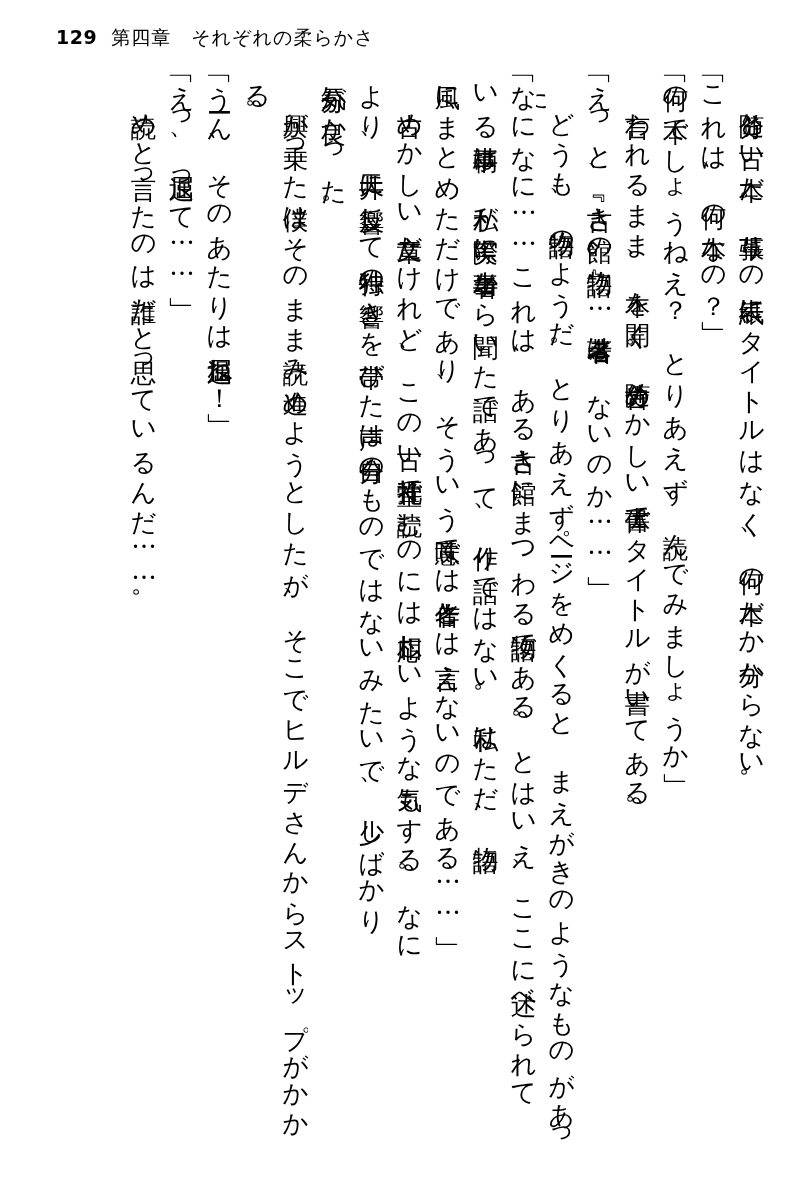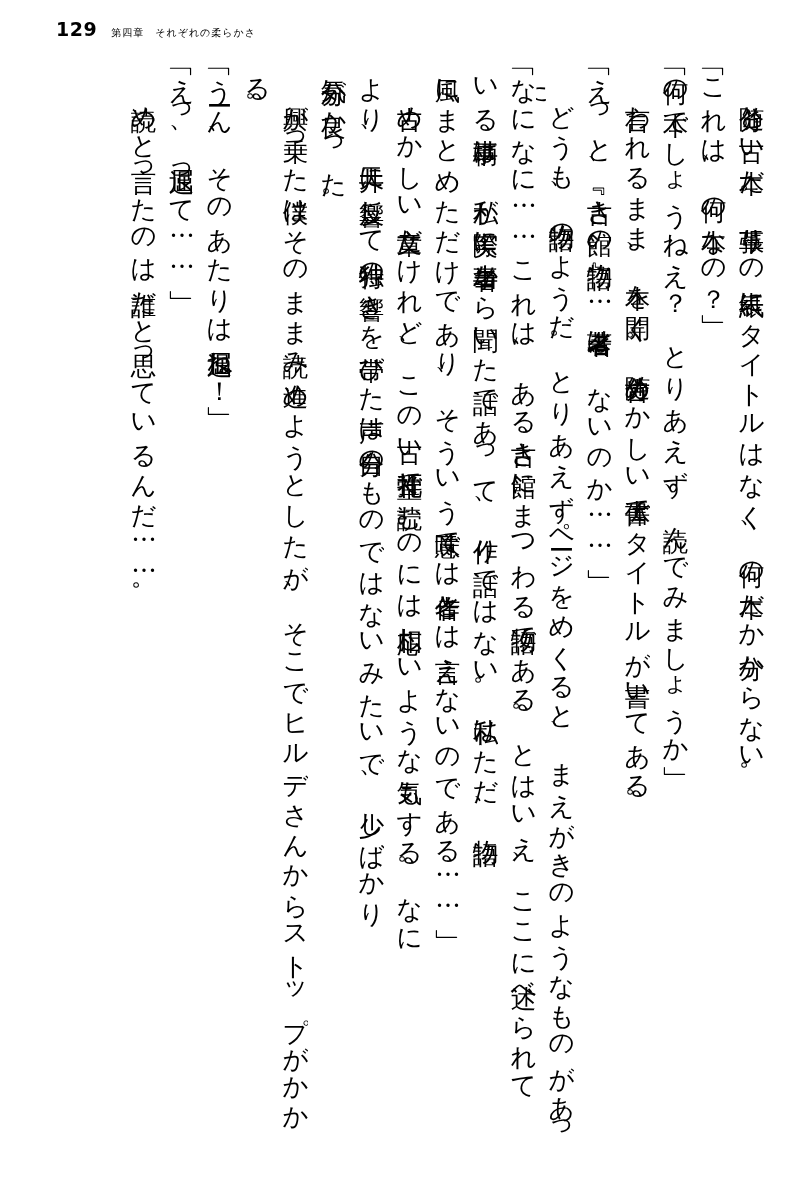--- a/index.html
+++ b/index.html
@@ -14,20 +14,21 @@
     color: #000000;
     overflow: hidden;
   }
 
   #page {
     position: relative;
     width: 800px;
     height: 981px;
     background: #ffffff;
     box-sizing: border-box;
+    margin-top: 7px;
   }
 
   
   #header {
     position: absolute;
     top: 18px;
     left: 56px;
     right: 56px;
     height: 30px;
     display: flex;
@@ -36,21 +37,21 @@
     border-bottom: none;
   }
   #header .page-number {
     font-family: "DejaVu Sans", "Liberation Sans", sans-serif;
     font-size: 19px;
     font-weight: bold;
     letter-spacing: 0.5px;
   }
   #header .chapter-title {
     font-family: Liberation Serif, serif;
-    font-size: 10px;
+    font-size: 19px;
     letter-spacing: 1px;
   }
 
   
   #body-text {
     position: absolute;
     top: 60px;
     left: 40px;
     width: 724px;
     height: 1108px;

